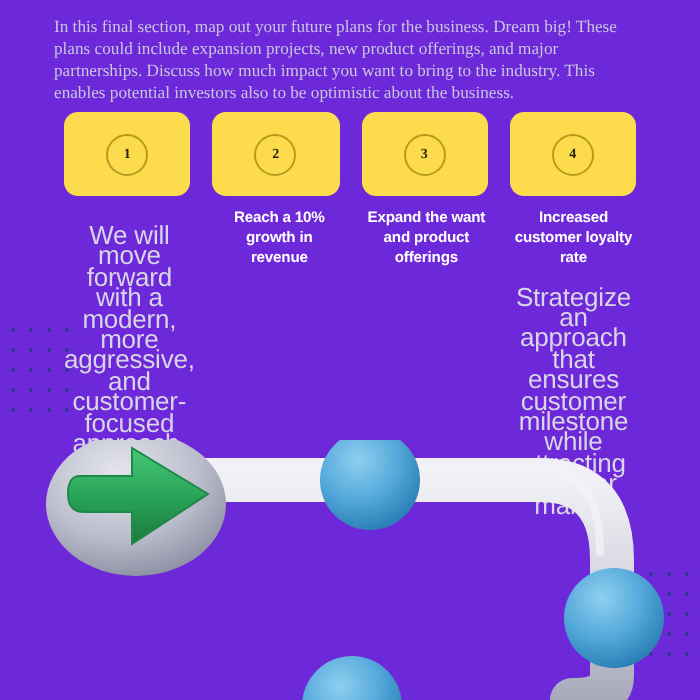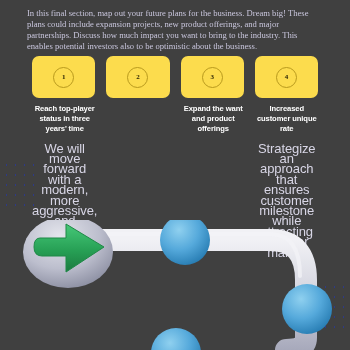--- a/index.html
+++ b/index.html
@@ -11,21 +11,21 @@
     width: 350px;
     height: 350px;
     background: #191346;
     font-family: "Liberation Sans", sans-serif;
     overflow: hidden;
   }
   .page {
     position: relative;
     width: 350px;
     height: 350px;
-    background: #404040;
+    background: #6d28d9;
     overflow: hidden;
   }
 
   
   .dots {
     position: absolute;
     background-image: radial-gradient(#2c3a8c 0.9px, transparent 1px);
     background-size: 9px 10px;
     opacity: 0.95;
     pointer-events: none;
@@ -146,30 +146,30 @@
     <div class="card">
       <div class="badge">3</div>
     </div>
     <div class="card">
       <div class="badge">4</div>
     </div>
   </div>
 
   <div class="columns">
     <div class="col">
-      <div class="col-title">Reach top-player status in three years' time</div>
       <div class="col-body">We will move forward with a modern, more aggressive, and customer-focused approach.</div>
     </div>
     <div class="col">
+      <div class="col-title">Reach a 10% growth in revenue</div>
     </div>
     <div class="col">
       <div class="col-title">Expand the want and product offerings</div>
     </div>
     <div class="col">
-      <div class="col-title">Increased customer unique rate</div>
+      <div class="col-title">Increased customer loyalty rate</div>
       <div class="col-body">Strategize an approach that ensures customer milestone while attracting a larger market</div>
     </div>
   </div>
 
   <svg class="illustration" viewBox="0 0 350 130" preserveAspectRatio="none">
     <defs>
       <linearGradient id="tubeGrad" x1="0" y1="0" x2="0" y2="1">
         <stop offset="0%" stop-color="#f1f1f5"></stop>
         <stop offset="45%" stop-color="#d6d7e1"></stop>
         <stop offset="100%" stop-color="#a7a9bb"></stop>

